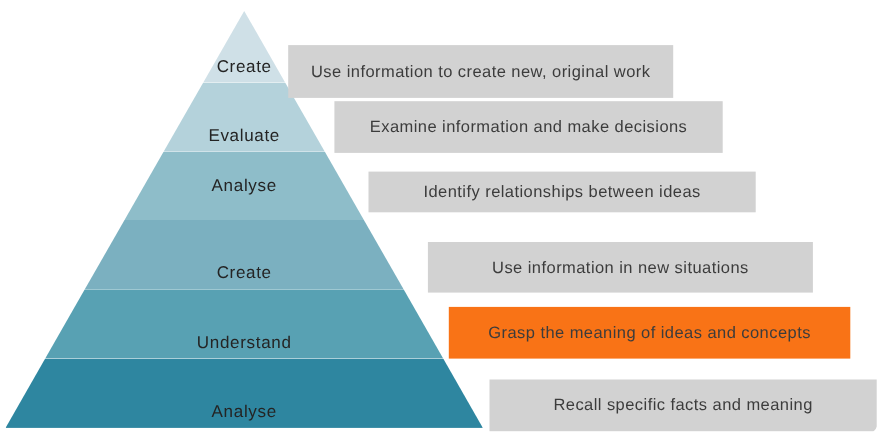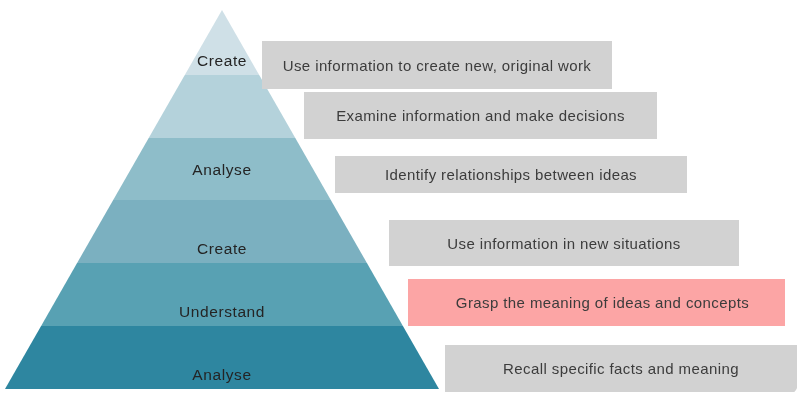--- a/index.html
+++ b/index.html
@@ -76,38 +76,39 @@
 
   <div class="pyramid">
     <div class="band band-0" style="background-color: rgb(207, 224, 231);"></div>
     <div class="band band-1" style="background-color: rgb(180, 210, 219);"></div>
     <div class="band band-2" style="background-color: rgb(142, 189, 201);"></div>
     <div class="band band-3" style="background-color: rgb(123, 176, 192);"></div>
     <div class="band band-4" style="background-color: rgb(88, 161, 179);"></div>
     <div class="band band-5" style="background-color: rgb(46, 134, 160);"></div>
 
     <div class="level-label label-0">Create</div>
+    <div class="level-label label-1">Evaluate</div>
     <div class="level-label label-2">Analyse</div>
     <div class="level-label label-3">Create</div>
     <div class="level-label label-4">Understand</div>
     <div class="level-label label-5">Analyse</div>
   </div>
 
   <div class="desc-box box-0" style="background-color: rgb(210, 210, 210);">
     <span>Use information to create new, original work</span>
   </div>
   <div class="desc-box box-1" style="background-color: rgb(210, 210, 210);">
     <span>Examine information and make decisions</span>
   </div>
   <div class="desc-box box-2" style="background-color: rgb(210, 210, 210);">
     <span>Identify relationships between ideas</span>
   </div>
   <div class="desc-box box-3" style="background-color: rgb(210, 210, 210);">
     <span>Use information in new situations</span>
   </div>
-  <div class="desc-box box-4" style="background-color: #fca5a5; padding-left: 12px;">
+  <div class="desc-box box-4" style="background-color: #f97316;">
     <span>Grasp the meaning of ideas and concepts</span>
   </div>
   <div class="desc-box box-5" style="background-color: rgb(210, 210, 210);">
     <span>Recall specific facts and meaning</span>
   </div>
 
 </div>
 
 </body></html>

